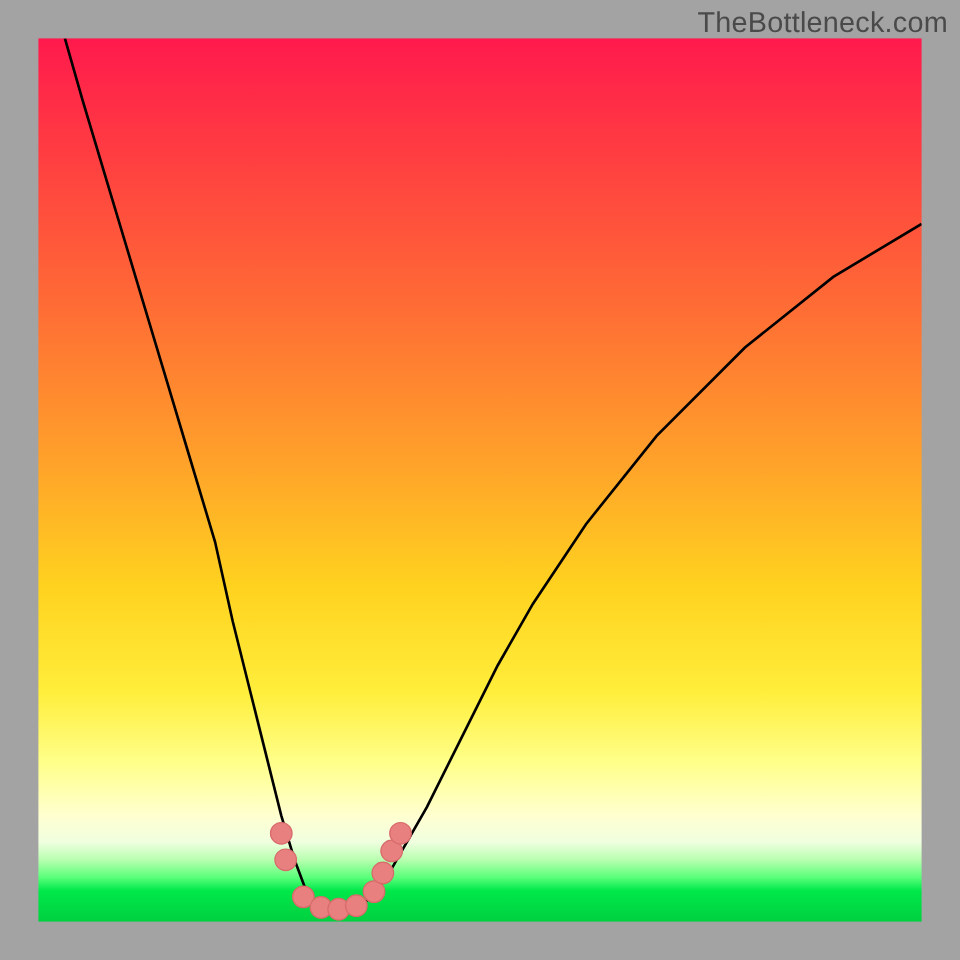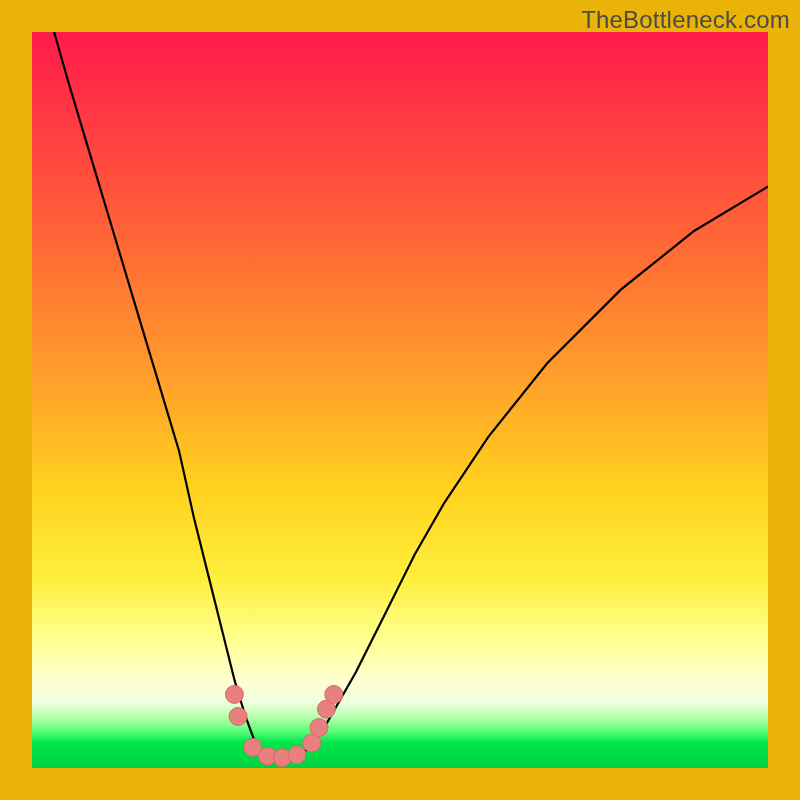--- a/index.html
+++ b/index.html
@@ -10,21 +10,21 @@
     background: #000;
     overflow: hidden;
     font-family: Arial, Helvetica, sans-serif;
   }
   .frame {
     position: absolute;
     left: 0;
     top: 0;
     width: 800px;
     height: 800px;
-    background: #eab308;
+    background: #a3a3a3;
   }
   .plot {
     position: absolute;
     left: 32px;
     top: 32px;
     width: 736px;
     height: 736px;
     
     background: linear-gradient(
       to bottom,

